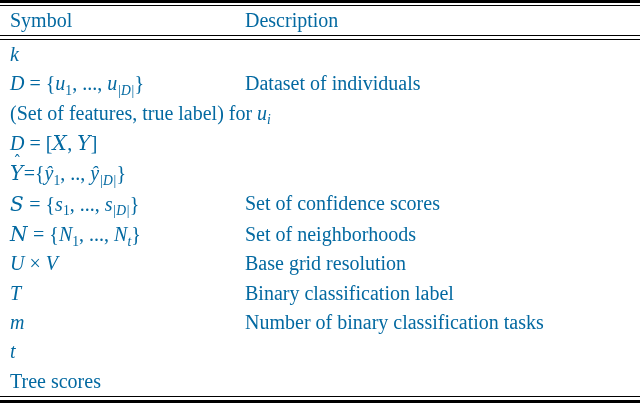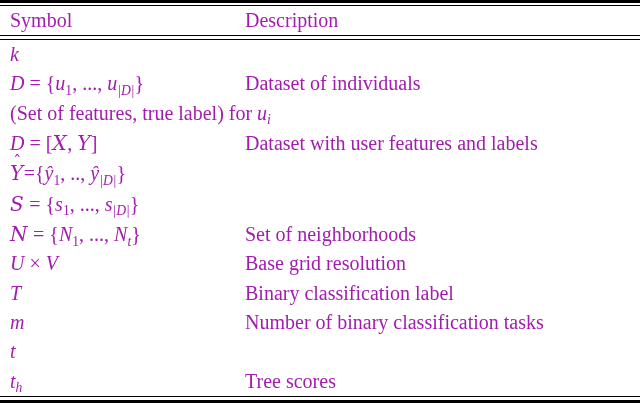--- a/index.html
+++ b/index.html
@@ -7,21 +7,21 @@
     padding: 0;
     background: #ffffff;
   }
   .page {
     width: 640px;
     height: 403px;
     box-sizing: border-box;
     display: flex;
     flex-direction: column;
     background: #ffffff;
-    color: #a21caf;
+    color: #0369a1;
     font-family: "Liberation Serif", "DejaVu Serif", serif;
     font-size: 20px;
     overflow: hidden;
   }
   .rule {
     flex: 0 0 auto;
     width: 100%;
     background: #000000;
   }
   .rule.top-thick   { height: 3px; }
@@ -99,27 +99,27 @@
       </div>
       <div class="row">
         <div class="cell"><span class="it">D</span><span> = {</span><span class="it">u</span><span class="sub">1</span><span>, ..., </span><span class="it">u</span><span class="sub it">|D|</span><span>}</span></div>
         <div class="cell"><span>Dataset of individuals</span></div>
       </div>
       <div class="row">
         <div class="cell"><span>(Set of features, true label) for </span><span class="it">u</span><span class="sub it">i</span></div>
       </div>
       <div class="row">
         <div class="cell"><span class="it">D</span><span> = [</span><span class="cal">X</span><span>, </span><span class="cal">Y</span><span>]</span></div>
-        <div class="cell"><span>Dataset with user features and labels</span></div>
       </div>
       <div class="row">
         <div class="cell"><span class="cal hatwrap">Y<span class="hat">ˆ</span></span><span>={</span><span class="it">ŷ</span><span class="sub">1</span><span>, .., </span><span class="it">ŷ</span><span class="sub it">|D|</span><span>}</span></div>
       </div>
       <div class="row">
         <div class="cell"><span class="cal">S</span><span> = {</span><span class="it">s</span><span class="sub">1</span><span>, ..., </span><span class="it">s</span><span class="sub it">|D|</span><span>}</span></div>
+        <div class="cell"><span>Set of confidence scores</span></div>
       </div>
       <div class="row">
         <div class="cell"><span class="cal">N</span><span> = {</span><span class="it">N</span><span class="sub">1</span><span>, ..., </span><span class="it">N</span><span class="sub it">t</span><span>}</span></div>
         <div class="cell"><span>Set of neighborhoods</span></div>
       </div>
       <div class="row">
         <div class="cell"><span class="it">U</span><span> × </span><span class="it">V</span></div>
         <div class="cell"><span>Base grid resolution</span></div>
       </div>
       <div class="row">
@@ -127,20 +127,19 @@
         <div class="cell"><span>Binary classification label</span></div>
       </div>
       <div class="row">
         <div class="cell"><span class="it">m</span></div>
         <div class="cell"><span>Number of binary classification tasks</span></div>
       </div>
       <div class="row">
         <div class="cell"><span class="it">t</span></div>
       </div>
       <div class="row">
-        <div class="cell"><span class="it">t</span><span class="sub it">h</span></div>
         <div class="cell"><span>Tree scores</span></div>
       </div>
     </div>
 
   <div class="rule bot-thin"></div>
   <div class="rule bot-thick"></div>
 </div>
 
 </body></html>

